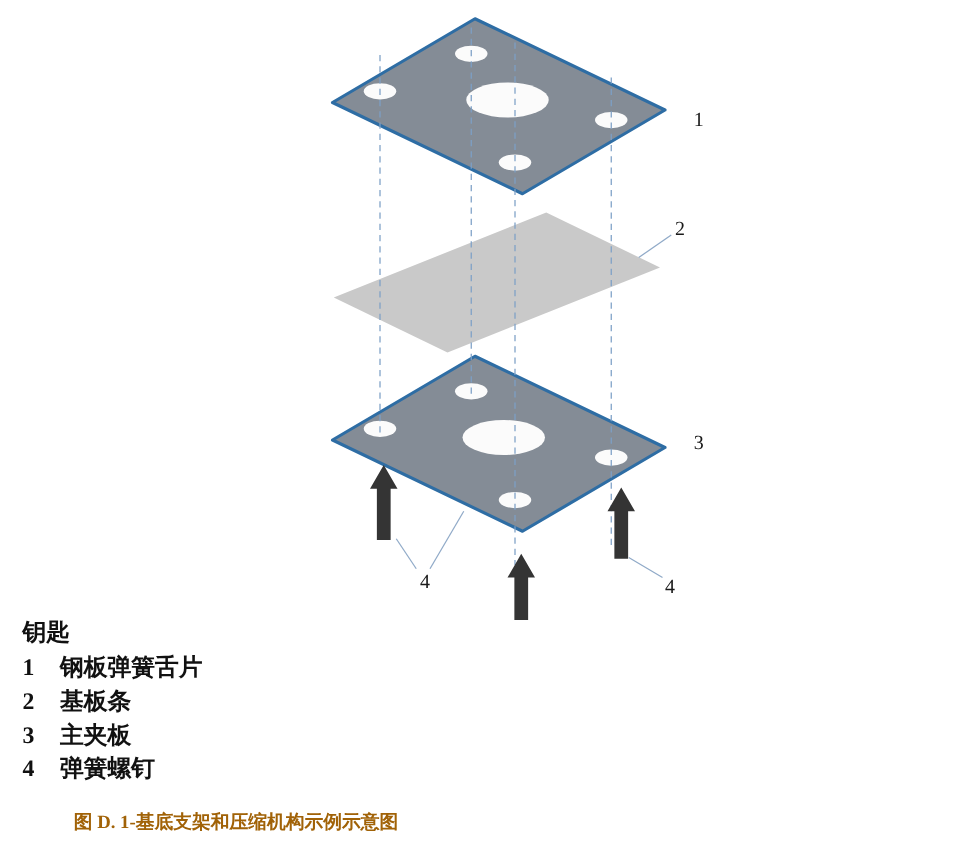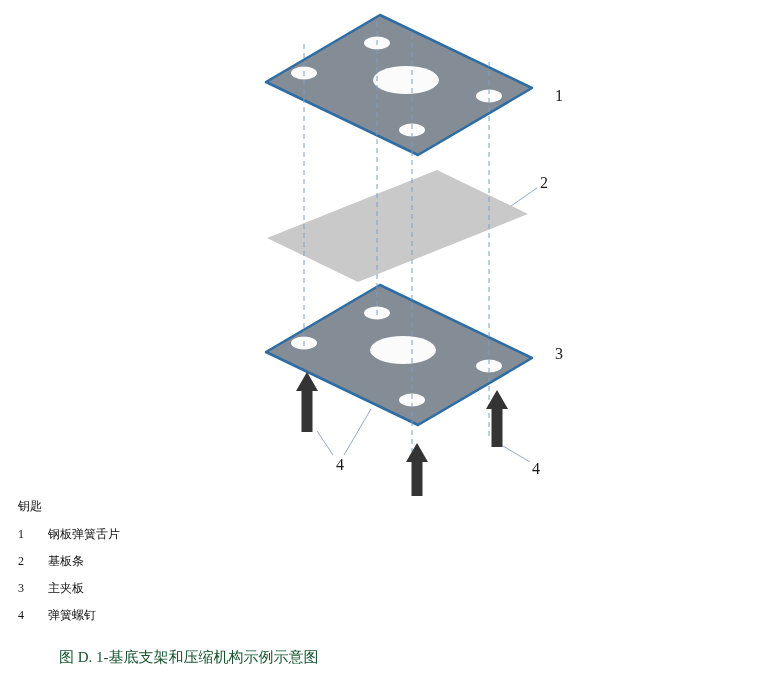--- a/index.html
+++ b/index.html
@@ -17,34 +17,35 @@
   }
   svg.diagram { position: absolute; top: 0; left: 0; display: block; }
   svg text {
     font-family: "Liberation Serif", serif;
     font-size: 16px;
     fill: #1a1a1a;
   }
   .key {
     position: absolute;
     left: 18px; top: 498px;
-    font-size: 12px;
+    font-size: 19px;
     line-height: 17px;
     color: #111111;
+    font-weight: bold;
   }
   .key-title { margin-bottom: 11px; }
   .key-row { display: flex; margin-bottom: 10px; }
   .key-num { width: 30px; flex: 0 0 30px; }
   .key-label { flex: 1; }
   .caption {
     position: absolute;
     left: 40px; top: 648px;
     font-size: 15px;
-    font-weight: normal;
-    color: #14532d;
+    font-weight: bold;
+    color: #a16207;
     padding-left: 19px;
   }
 </style>
 </head>
 <body>
 
 <div class="page">
 
   <svg class="diagram" width="768" height="496" viewBox="0 0 768 496">
 

